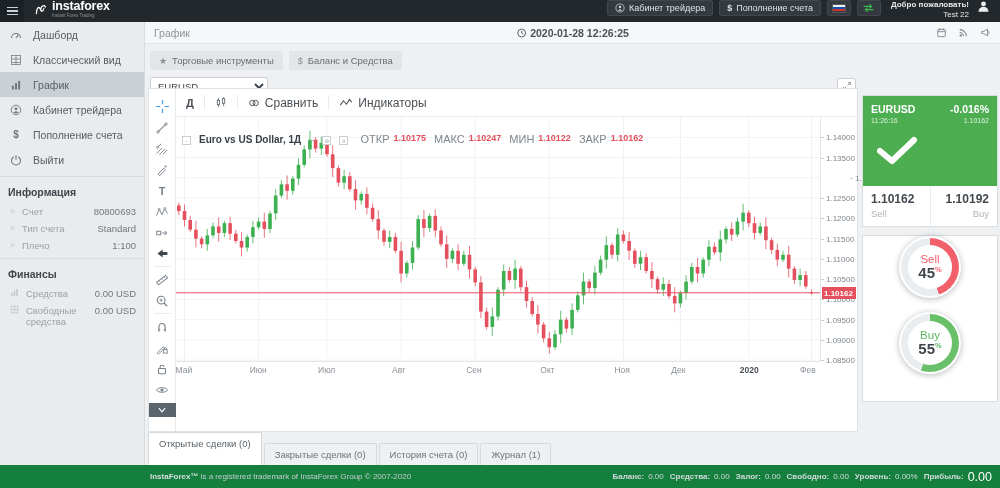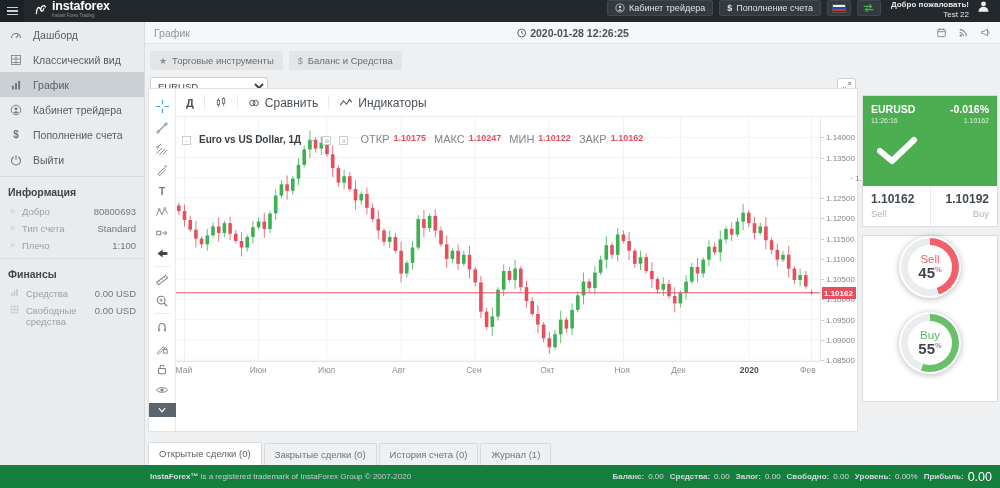--- a/index.html
+++ b/index.html
@@ -101,21 +101,21 @@
   .donut .hole{position:absolute;inset:9px;border-radius:50%;background:#fff;display:flex;flex-direction:column;align-items:center;justify-content:center;line-height:1.05;}
   .donut .word{font-size:11.5px;}
   .donut .num{font-size:15px;font-weight:bold;color:#3f464c;}
   .donut .num sup{font-size:7.5px;font-weight:bold;}
   .sell-word{color:#f2606b;} .sell-unit{color:#f2606b;}
   .buy-word{color:#59b55e;} .buy-unit{color:#59b55e;}
 
   
   .tabs-row{position:absolute;left:3px;bottom:0;display:flex;gap:2px;align-items:flex-end;}
   .tab{padding:5px 10px 5px 10px;font-size:9.5px;color:#6d747b;border:1px solid #d6d9dc;border-bottom:none;background:#eef0f2;border-radius:2px 2px 0 0;cursor:pointer;white-space:nowrap;}
-  .tab.active{background:#fff;color:#5a6167;padding-bottom:6px;text-align:center;}
+  .tab.active{background:#fff;color:#5a6167;padding-bottom:16px;text-align:center;}
   .footer{position:absolute;left:0;bottom:0;width:100%;height:23px;background:#15803d;display:flex;align-items:center;font-size:8px;color:#c6ccd2;z-index:25;}
   .f-left{margin-left:150px;}
   .f-left b{color:#d9dee3;}
   .f-right{margin-left:auto;margin-right:6px;display:flex;align-items:center;gap:4px;white-space:nowrap;}
   .f-right .fl{font-weight:bold;color:#d4d9de;}
   .f-right .fv{color:#d4d9de;margin-right:2px;}
   .f-right .big{font-size:12.5px;color:#fff;font-weight:normal;}
 </style>
 </head>
 <body>
@@ -232,21 +232,21 @@
             <path d="M5,3.6 a6,6 0 1 0 6,0" fill="none" stroke="#6f777e" stroke-width="1.4"></path>
             <line x1="8" y1="1.5" x2="8" y2="7.5" stroke="#6f777e" stroke-width="1.4"></line>
           </svg>
         </span>
       <span>Выйти</span>
     </div>
 
     <div class="side-sec">Информация</div>
     <div class="side-row">
       <span class="bu">»</span>
-      <span class="lbl">Добро</span>
+      <span class="lbl">Счет</span>
       <span class="val">80800693</span>
     </div>
     <div class="side-row">
       <span class="bu">»</span>
       <span class="lbl">Тип счета</span>
       <span class="val">Standard</span>
     </div>
     <div class="side-row">
       <span class="bu">»</span>
       <span class="lbl">Плечо</span>

